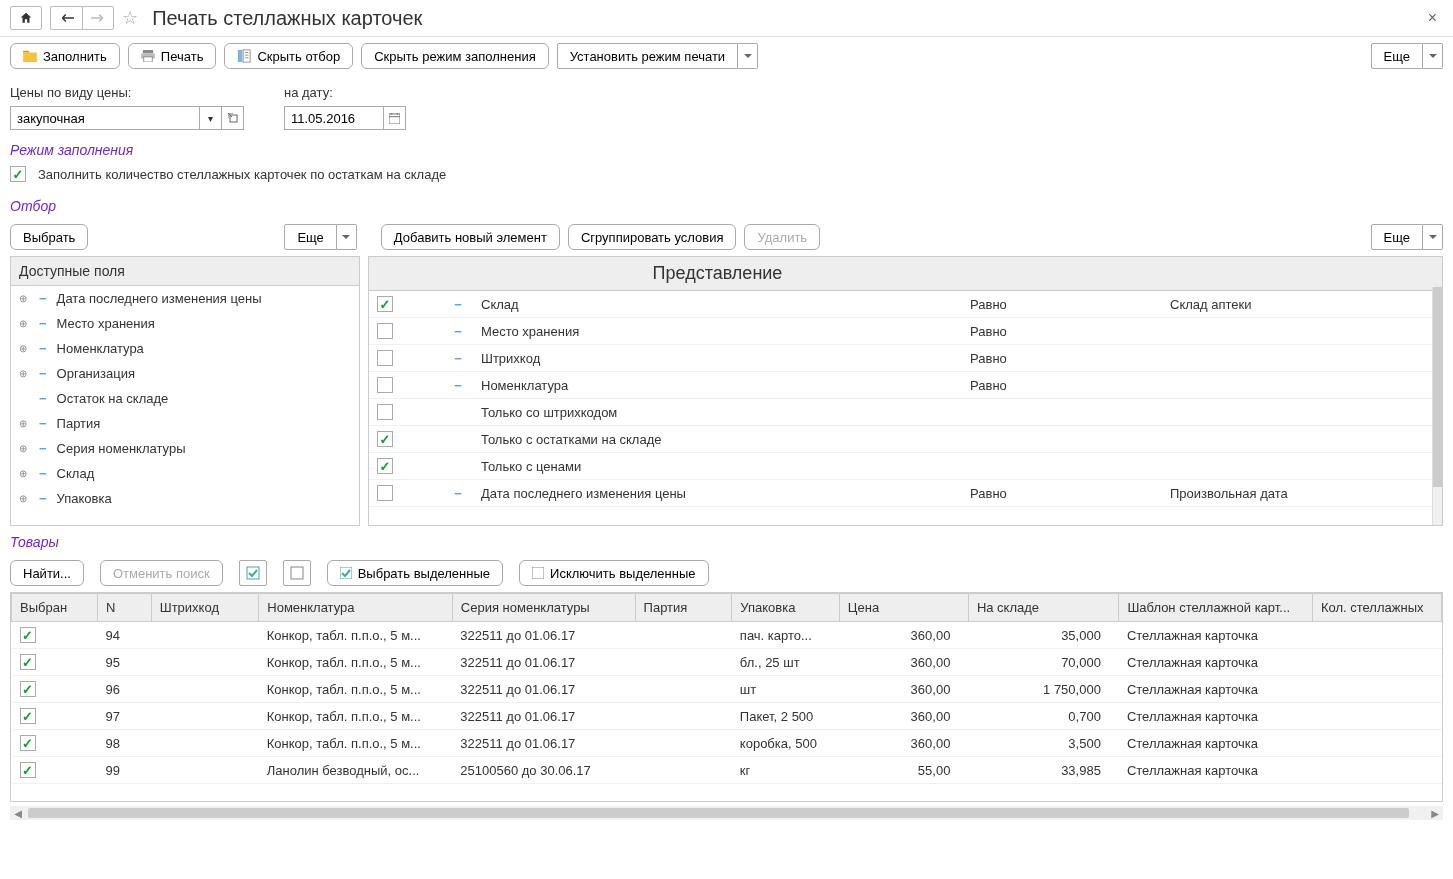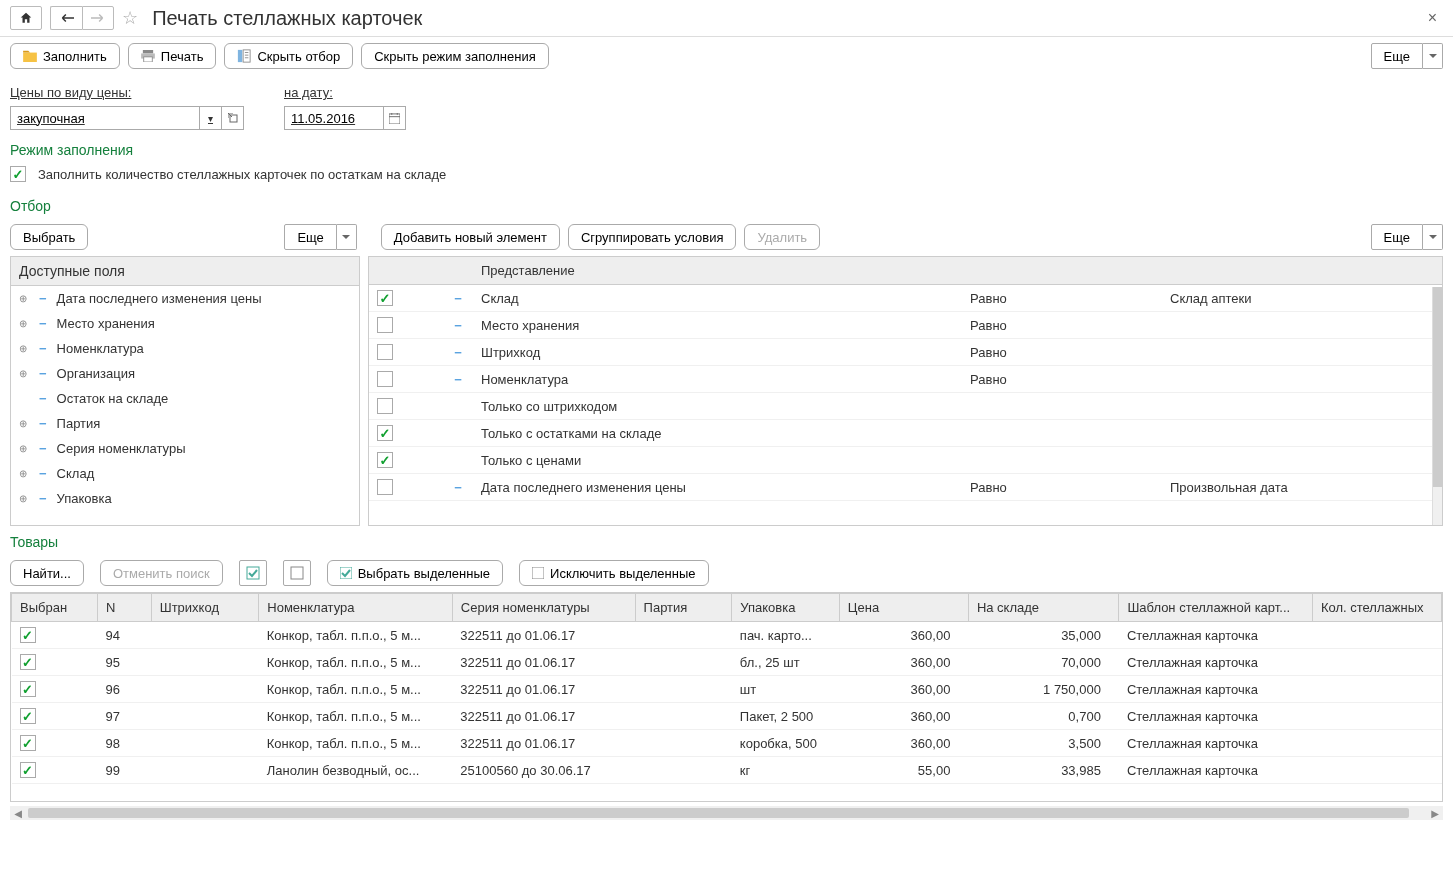--- a/index.html
+++ b/index.html
@@ -15,47 +15,47 @@
 .close-x { margin-left: auto; font-size: 16px; color: #666; cursor: pointer; padding: 0 6px; }
 
 .toolbar { display: flex; align-items: center; padding: 6px 10px; gap: 8px; }
 .btn { border: 1px solid #aaa; background: #fff; padding: 4px 12px; cursor: pointer; border-radius: 6px; font-size: 13px; display: inline-flex; align-items: center; gap: 6px; height: 26px; }
 .btn.disabled { color: #aaa; cursor: default; }
 .btn-dropdown { display: inline-flex; }
 .btn-dropdown .btn { border-radius: 2px 0 0 2px; }
 .btn-dropdown .dd-arrow { border: 1px solid #aaa; border-left: none; background: #fff; width: 20px; display: flex; align-items: center; justify-content: center; cursor: pointer; border-radius: 0 2px 2px 0; }
 .spacer { flex: 1; }
 
-.form-row { display: flex; padding: 10px 10px 4px; gap: 40px; text-decoration: underline; }
+.form-row { display: flex; padding: 10px 10px 4px; gap: 40px; }
 .form-group { display: flex; flex-direction: column; gap: 6px; }
 .form-label { font-size: 13px; color: #333; }
 .input-combo { display: flex; }
 .text-input { border: 1px solid #aaa; padding: 3px 6px; height: 24px; font-size: 13px; }
 .input-btn { border: 1px solid #aaa; border-left: none; background: #fff; width: 22px; height: 24px; display: flex; align-items: center; justify-content: center; cursor: pointer; font-size: 10px; }
 
-.section-title { color: #15803d; font-size: 14px; padding: 8px 10px 4px; }
+.section-title { color: #6d28d9; font-size: 14px; padding: 8px 10px 4px; font-style: italic; }
 .checkbox-row { display: flex; align-items: center; gap: 12px; padding: 4px 10px 8px; }
 .chk { width: 16px; height: 16px; border: 1px solid #aaa; display: flex; align-items: center; justify-content: center; cursor: pointer; }
 .chk.checked::after { content: "✓"; color: #11a030; font-size: 13px; font-weight: bold; }
 
 .filter-bar { display: flex; padding: 6px 10px; gap: 8px; align-items: center; }
 
 .two-pane { display: flex; gap: 8px; padding: 0 10px; }
 .pane { border: 1px solid #ccc; }
 .pane-left { width: 350px; height: 270px; display: flex; flex-direction: column; }
 .pane-right { flex: 1; height: 270px; display: flex; flex-direction: column; position: relative; }
 .pane-header { background: #eee; border-bottom: 1px solid #ccc; padding: 6px 8px; font-size: 14px; }
 .pane-body { flex: 1; overflow-y: auto; }
 
 .tree-item { display: flex; align-items: center; padding: 5px 8px; gap: 10px; cursor: pointer; }
 .expand-icon { width: 10px; color: #888; font-size: 10px; }
 .minus-icon { color: #5aa3e0; font-size: 13px; font-weight: bold; }
 
 .filter-table { width: 100%; border-collapse: collapse; }
-.filter-table th { background: #eee; border-bottom: 1px solid #ccc; padding: 6px 8px; text-align: left; font-weight: normal; font-size: 13px; }
+.filter-table th { background: #eee; border-bottom: 1px solid #ccc; padding: 6px 8px; text-align: center; font-weight: normal; font-size: 18px; }
 .filter-row td { padding: 5px 8px; border-bottom: 1px solid #f0f0f0; }
 .col-chk { width: 44px; text-align: center; }
 .col-icon { width: 30px; text-align: center; }
 .col-icon2 { width: 30px; text-align: center; }
 
 .products-bar { display: flex; padding: 6px 10px; gap: 16px; align-items: center; }
 .icon-btn { border: 1px solid #aaa; background: #fff; width: 28px; height: 26px; display: flex; align-items: center; justify-content: center; cursor: pointer; border-radius: 2px; }
 
 .products-table-wrap { margin: 0 10px; border: 1px solid #ccc; height: 210px; overflow: auto; }
 .products-table { width: 100%; border-collapse: collapse; }
@@ -132,20 +132,30 @@
         <rect x="7" y="1" width="8" height="14" fill="#fff" stroke="#888"></rect>
         <line x1="9" y1="4" x2="13" y2="4" stroke="#888"></line>
         <line x1="9" y1="7" x2="13" y2="7" stroke="#888"></line>
         <line x1="9" y1="10" x2="13" y2="10" stroke="#888"></line>
       </svg>
     <span>Скрыть отбор</span>
   </button>
   <button class="btn">
     <span>Скрыть режим заполнения</span>
   </button>
+  <div class="btn-dropdown">
+    <button class="btn">
+      <span>Установить режим печати</span>
+    </button>
+    <div class="dd-arrow">
+      <svg width="8" height="5" viewBox="0 0 8 5">
+          <path d="M0 0l4 4 4-4" fill="#666"></path>
+        </svg>
+    </div>
+  </div>
   <div class="spacer"></div>
   <div class="btn-dropdown">
     <button class="btn">
       <span>Еще</span>
     </button>
     <div class="dd-arrow">
       <svg width="8" height="5" viewBox="0 0 8 5">
           <path d="M0 0l4 4 4-4" fill="#666"></path>
         </svg>
     </div>

